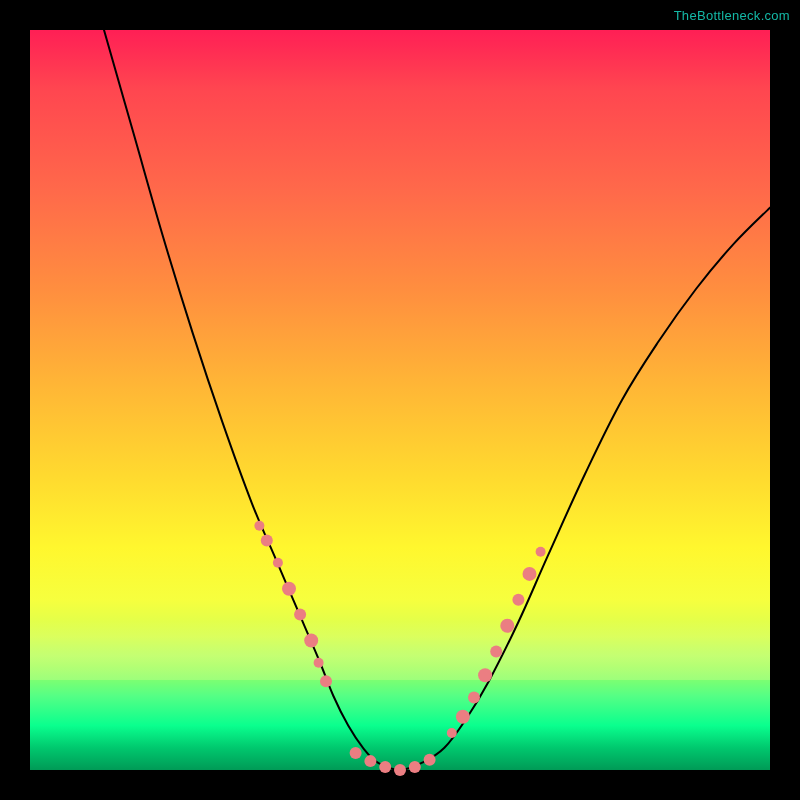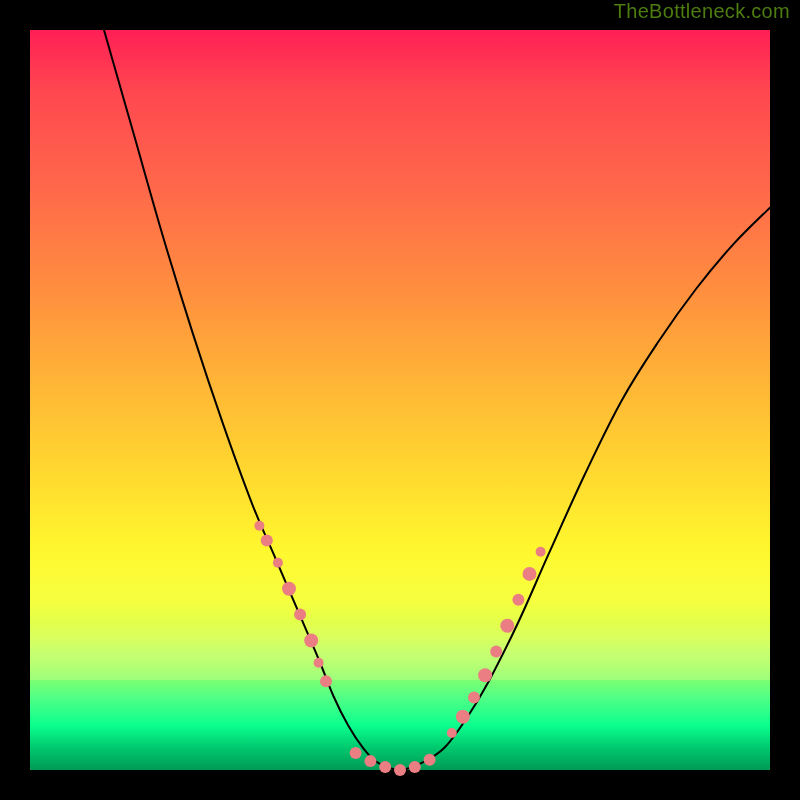--- a/index.html
+++ b/index.html
@@ -49,24 +49,24 @@
     position: absolute;
     left: 30px;
     top: 620px;
     width: 740px;
     height: 60px;
     background: linear-gradient(to bottom, rgba(255,255,150,0.0) 0%, rgba(255,255,180,0.25) 60%, rgba(220,255,140,0.35) 100%);
     pointer-events: none;
   }
   .attrib {
     position: absolute;
-    top: 0;
+    top: 8px;
     right: 10px;
-    color: #4d7c0f;
-    font-size: 20px;
+    color: #14b8a6;
+    font-size: 13px;
     font-weight: 500;
     letter-spacing: 0.3px;
   }
   svg.curve {
     position: absolute;
     left: 30px;
     top: 30px;
     width: 740px;
     height: 740px;
     overflow: visible;

